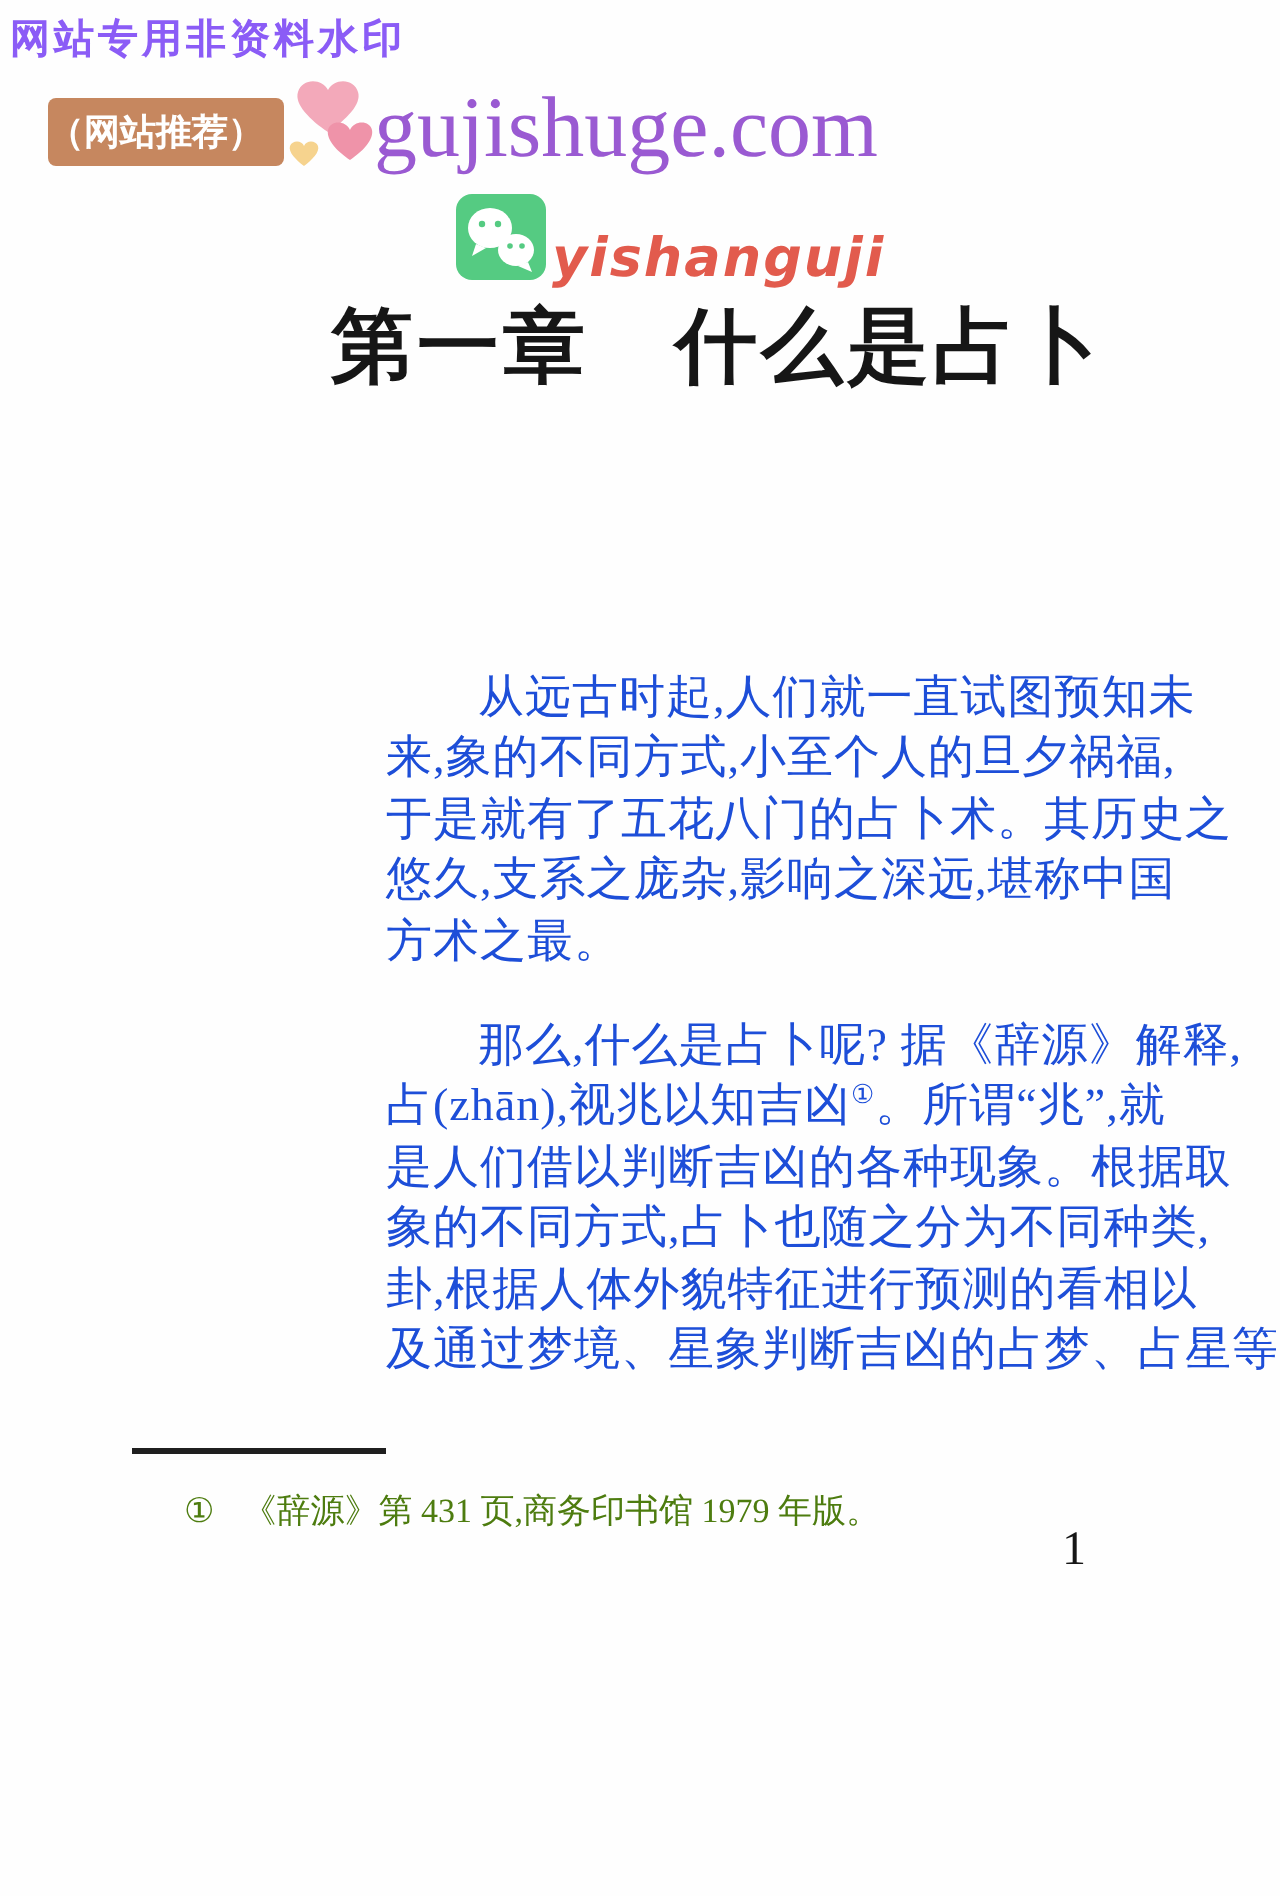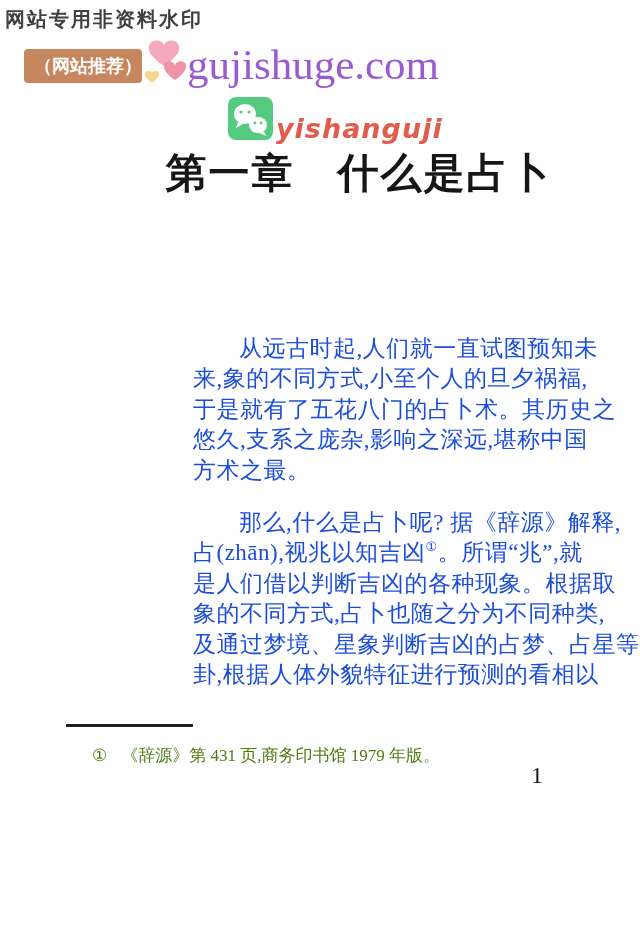--- a/index.html
+++ b/index.html
@@ -5,27 +5,27 @@
   html,body { margin:0; padding:0; background:#ffffff; }
   .page {
     position:relative; width:640px; height:948px;
     background:#fefefe; overflow:hidden;
     font-family:"Liberation Serif", serif;
   }
   
   .watermark {
     position:absolute; left:5px; top:6px;
     font-size:20px; font-weight:bold; letter-spacing:2px;
-    color:#404040; font-family:"Liberation Sans", sans-serif;
+    color:#8b5cf6; font-family:"Liberation Sans", sans-serif;
   }
   
   .badge {
     position:absolute; left:24px; top:49px; width:118px; height:34px;
     background:#c6875f; border-radius:4px;
-    display:flex; align-items:center; justify-content:flex-end;
+    display:flex; align-items:center; justify-content:flex-start;
   }
   .badge span {
     color:#ffffff; font-weight:bold; font-size:18px;
     font-family:"Liberation Sans", sans-serif; white-space:nowrap;
   }
   .hearts { position:absolute; left:139px; top:37px; width:56px; height:58px; }
   .site-url {
     position:absolute; left:187px; top:40px;
     font-size:43px; color:#9a5ad2; font-family:"Liberation Serif", serif;
   }
@@ -113,22 +113,22 @@
         <div class="line">来,象的不同方式,小至个人的旦夕祸福,</div>
         <div class="line">于是就有了五花八门的占卜术。其历史之</div>
         <div class="line">悠久,支系之庞杂,影响之深远,堪称中国</div>
         <div class="line">方术之最。</div>
       </div>
       <div class="para">
         <div class="line indent">那么,什么是占卜呢? 据《辞源》解释,</div>
         <div class="line">占(zhān),视兆以知吉凶<sup>①</sup>。所谓“兆”,就</div>
         <div class="line">是人们借以判断吉凶的各种现象。根据取</div>
         <div class="line">象的不同方式,占卜也随之分为不同种类,</div>
+        <div class="line">卦,根据人体外貌特征进行预测的看相以</div>
         <div class="line">及通过梦境、星象判断吉凶的占梦、占星等</div>
-        <div class="line">卦,根据人体外貌特征进行预测的看相以</div>
       </div>
     </div>
 
   <div class="fn-rule"></div>
 
   <div class="footnote">
     <span class="fn-marker">①</span><span>《辞源》第 431 页,商务印书馆 1979 年版。</span>
   </div>
 
   <div class="pagenum">1</div>

